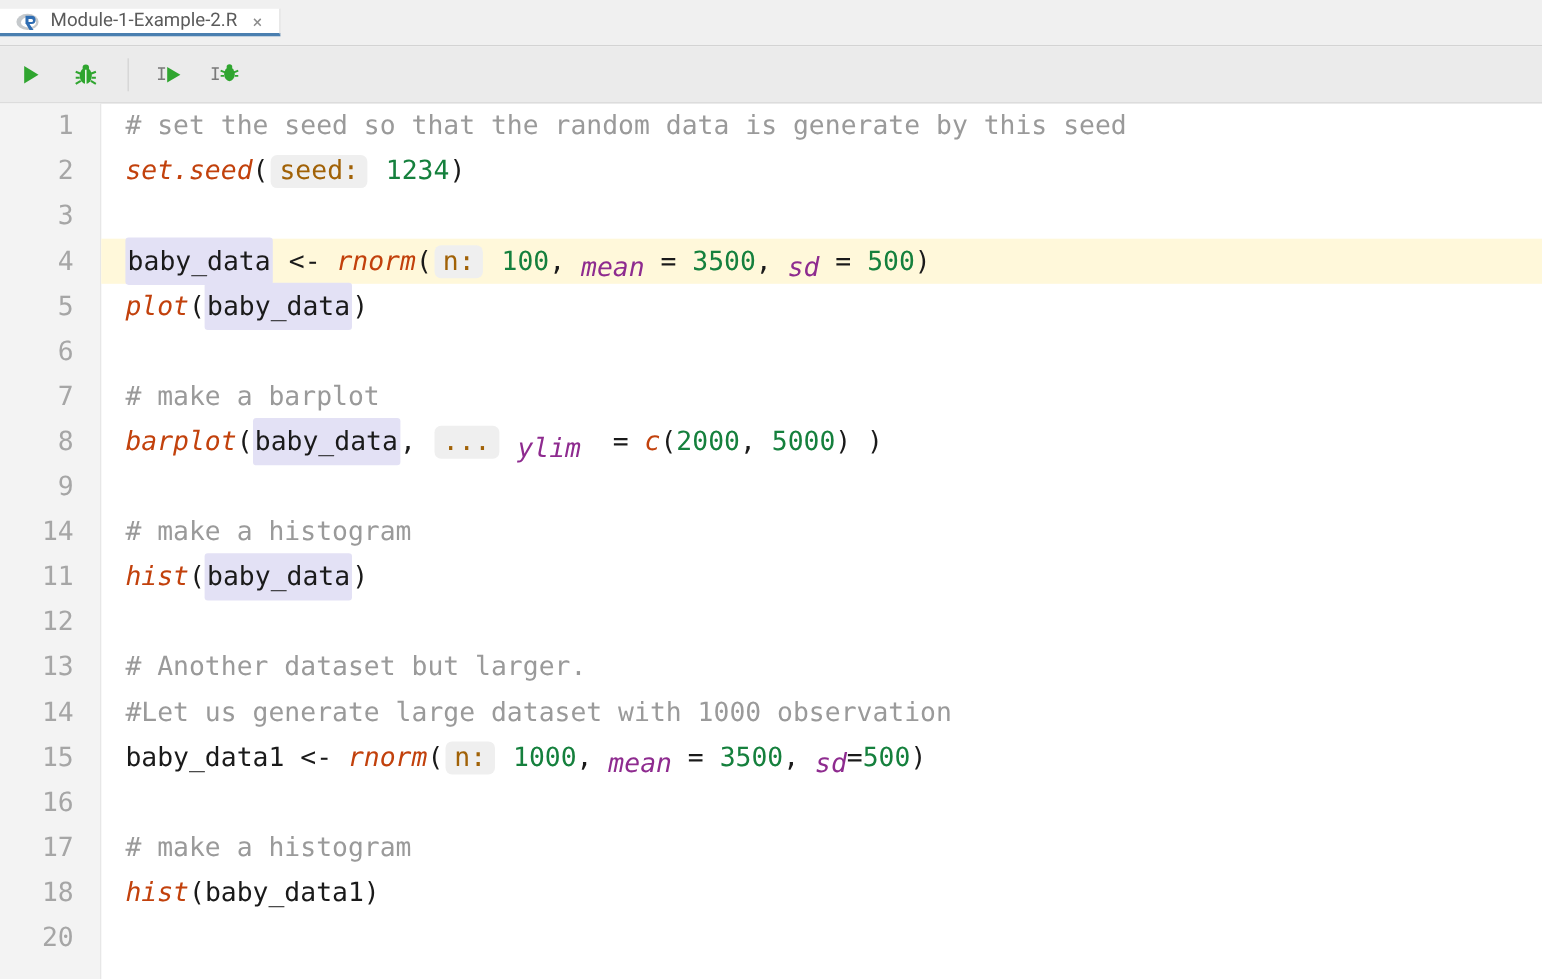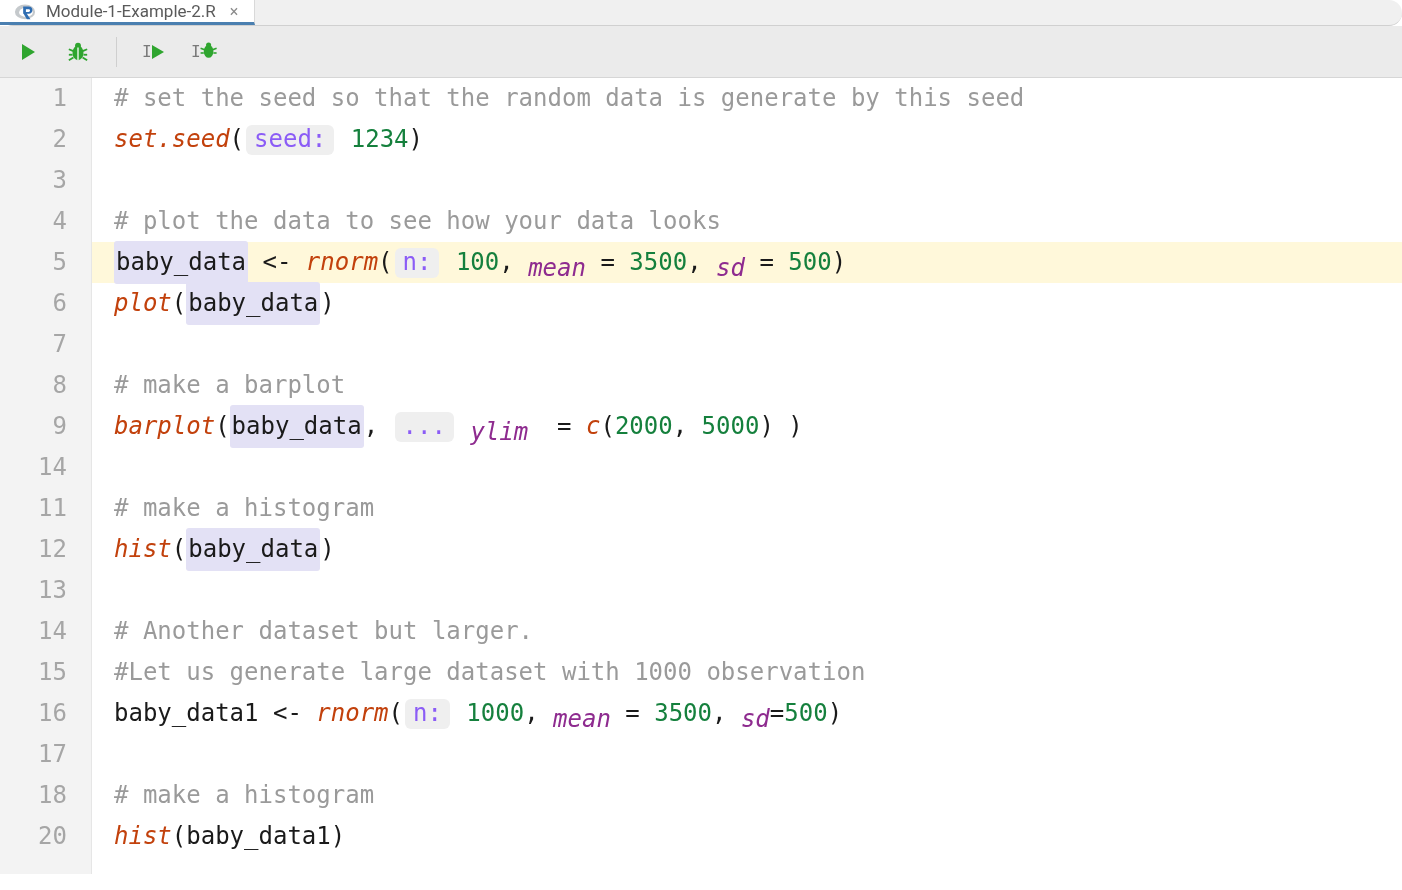--- a/index.html
+++ b/index.html
@@ -4,26 +4,25 @@
 <style>
   * { margin: 0; padding: 0; box-sizing: border-box; }
   body {
     font-family: -apple-system, BlinkMacSystemFont, "Segoe UI", Roboto, sans-serif;
     background: #ffffff;
     width: 1402px;
     height: 890px;
     overflow: hidden;
   }
   .tab-bar {
-    height: 26px;
+    height: 42px;
     background: #f0f0f0;
     border-bottom: 1px solid #d0d0d0;
     display: flex;
     align-items: center;
-    border-radius: 16px;
   }
   .tab {
     display: flex;
     align-items: center;
     padding: 0 12px 0 14px;
     background: #ffffff;
     border-right: 1px solid #d9d9d9;
     border-bottom: 3px solid #4a7fb0;
     gap: 10px;
     cursor: pointer;
@@ -94,21 +93,21 @@
     margin-left: -22px;
     padding-left: 22px;
     width: calc(100% + 22px);
   }
   .tk-comment { color: #9a9a9a; }
   .tk-func    { color: #c2410c; font-style: italic; }
   .tk-ident   { color: #1a1a1a; }
   .tk-op      { color: #1a1a1a; }
   .tk-num     { color: #15803d; }
   .tk-param   { color: #8e2b8f; font-style: italic; margin-top: 12px; }
-  .tk-hinttxt { color: #8b5cf6; font-style: normal; }
+  .tk-hinttxt { color: #a16207; font-style: normal; }
   .hint-pill {
     display:inline-flex; align-items:center;
     background:#efefef; border-radius:6px;
     padding:0 8px; height:30px; margin:0 2px;
   }
   .var-hl {
     background:#e3e1f5; border-radius:3px;
     padding:1px 2px;
   }
 </style>
@@ -189,21 +188,20 @@
       <div class="ln">15</div>
       <div class="ln">16</div>
       <div class="ln">17</div>
       <div class="ln">18</div>
       <div class="ln">20</div>
     </div>
   <div class="code" id="code">
       <div class="row"><span class="tk-comment"># set the seed so that the random data is generate by this seed</span></div>
       <div class="row"><span class="tk-func">set.seed</span><span class="tk-op">(</span><span class="hint-pill"><span class="tk-hinttxt">seed:</span></span><span class=""> </span><span class="tk-num">1234</span><span class="tk-op">)</span></div>
       <div class="row"></div>
-      <div class="row"><span class="tk-comment"># plot the data to see how your data looks</span></div>
       <div class="row hl"><span class="tk-ident var-hl">baby_data</span><span class="tk-op"> &lt;- </span><span class="tk-func var-it">rnorm</span><span class="tk-op">(</span><span class="hint-pill"><span class="tk-hinttxt">n:</span></span><span class=""> </span><span class="tk-num">100</span><span class="tk-op">, </span><span class="tk-param">mean</span><span class="tk-op"> = </span><span class="tk-num">3500</span><span class="tk-op">, </span><span class="tk-param">sd</span><span class="tk-op"> = </span><span class="tk-num">500</span><span class="tk-op">)</span></div>
       <div class="row"><span class="tk-func">plot</span><span class="tk-op">(</span><span class="tk-ident var-hl">baby_data</span><span class="tk-op">)</span></div>
       <div class="row"></div>
       <div class="row"><span class="tk-comment"># make a barplot</span></div>
       <div class="row"><span class="tk-func">barplot</span><span class="tk-op">(</span><span class="tk-ident var-hl">baby_data</span><span class="tk-op">, </span><span class="hint-pill"><span class="tk-hinttxt">...</span></span><span class=""> </span><span class="tk-param">ylim</span><span class="tk-op">  = </span><span class="tk-func">c</span><span class="tk-op">(</span><span class="tk-num">2000</span><span class="tk-op">, </span><span class="tk-num">5000</span><span class="tk-op">) )</span></div>
       <div class="row"></div>
       <div class="row"><span class="tk-comment"># make a histogram</span></div>
       <div class="row"><span class="tk-func">hist</span><span class="tk-op">(</span><span class="tk-ident var-hl">baby_data</span><span class="tk-op">)</span></div>
       <div class="row"></div>
       <div class="row"><span class="tk-comment"># Another dataset but larger.</span></div>

